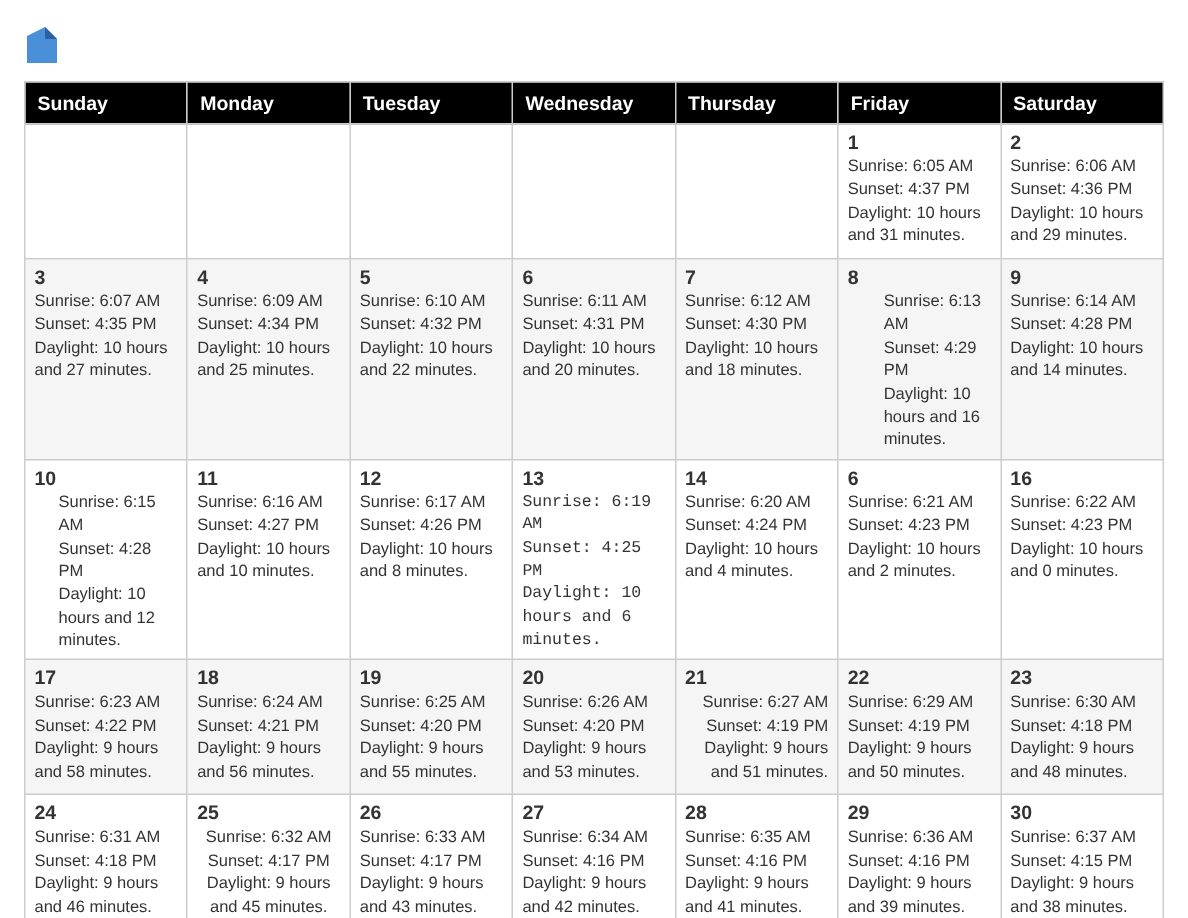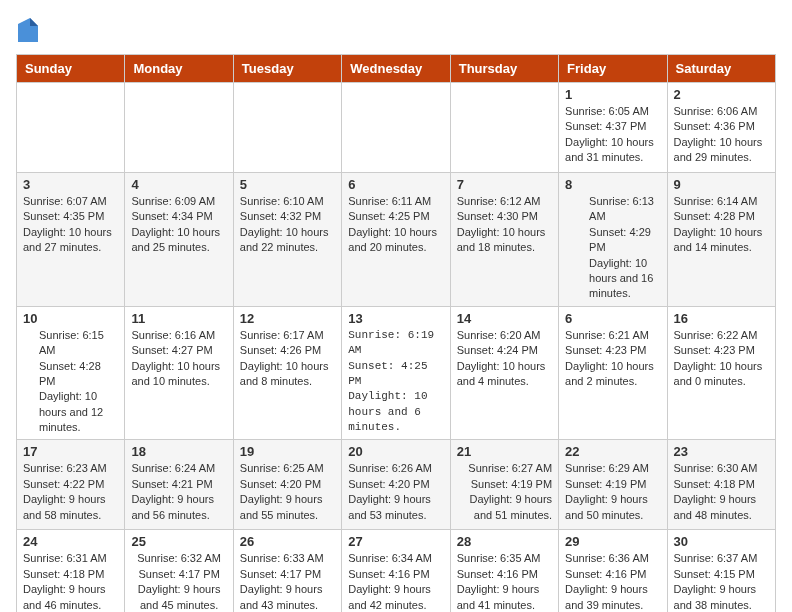--- a/index.html
+++ b/index.html
@@ -51,21 +51,21 @@
     .subtitle {
       font-size: 14px;
       color: #555;
     }
     .calendar {
       width: 100%;
       border-collapse: collapse;
       table-layout: fixed;
     }
     .calendar thead th {
-      background: #c2410c;
+      background: #000000;
       color: #fff;
       text-align: left;
       padding: 6px 8px;
       font-size: 13px;
       font-weight: bold;
       border: 1px solid #ccc;
     }
     .calendar tbody td {
       border: 1px solid #ccc;
       vertical-align: top;
@@ -160,21 +160,21 @@
         </td>
         <td>
           <span class="day-number">5</span>
           <div class="day-info" style="white-space: pre-line;">Sunrise: 6:10 AM
 Sunset: 4:32 PM
 Daylight: 10 hours and 22 minutes.</div>
         </td>
         <td>
           <span class="day-number">6</span>
           <div class="day-info" style="white-space: pre-line;">Sunrise: 6:11 AM
-Sunset: 4:25 PM
+Sunset: 4:31 PM
 Daylight: 10 hours and 20 minutes.</div>
         </td>
         <td>
           <span class="day-number">7</span>
           <div class="day-info" style="white-space: pre-line;">Sunrise: 6:12 AM
 Sunset: 4:30 PM
 Daylight: 10 hours and 18 minutes.</div>
         </td>
         <td>
           <span class="day-number">8</span>

